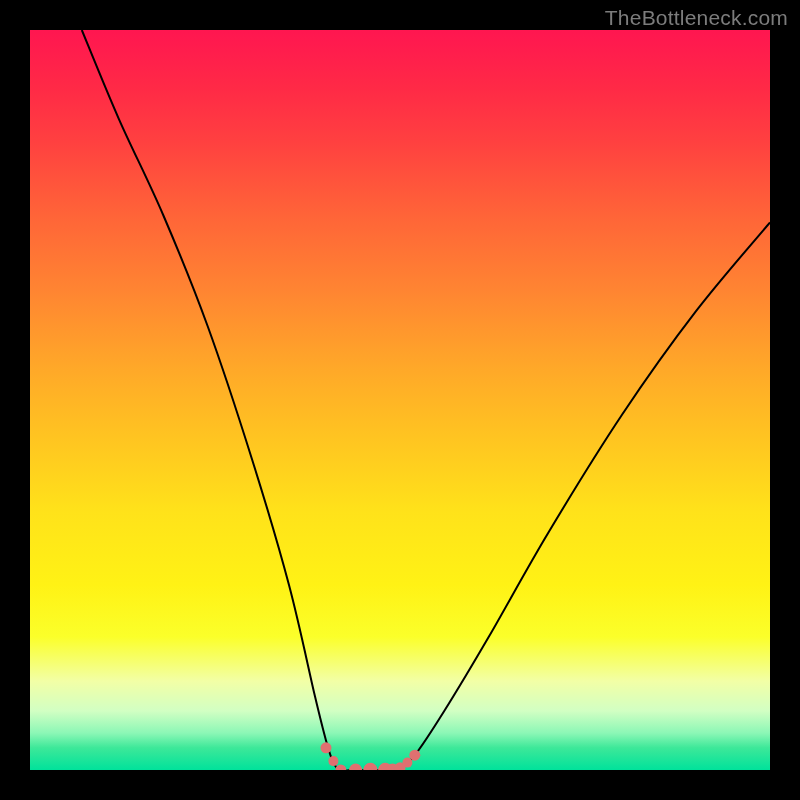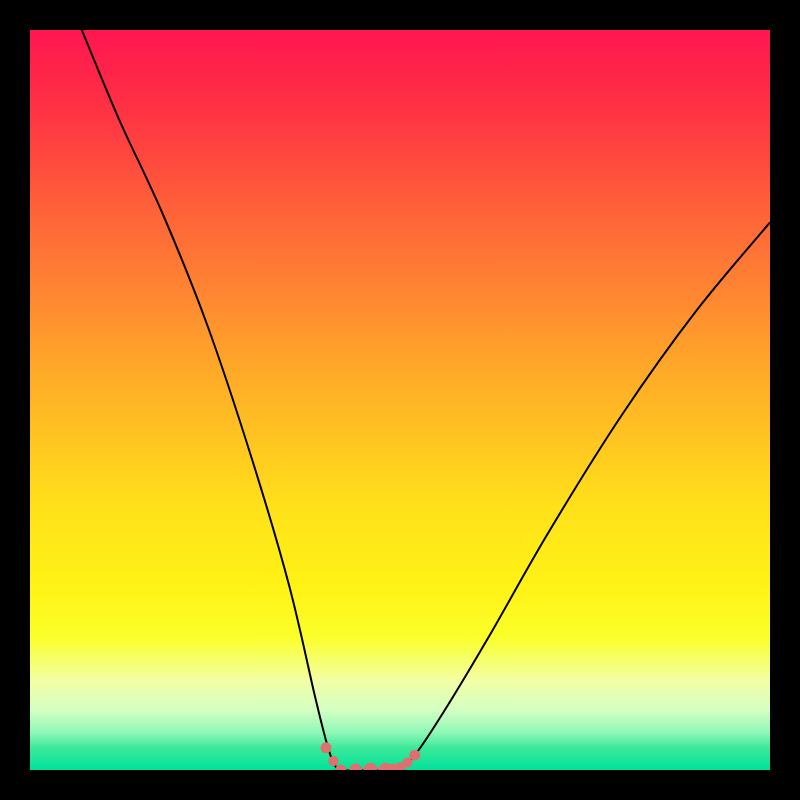--- a/index.html
+++ b/index.html
@@ -79,13 +79,14 @@
           <circle cx="325.6" cy="740" r="6.5" fill="#e07070"></circle>
           <circle cx="340.40000000000003" cy="740" r="7.2" fill="#e07070"></circle>
           <circle cx="355.2" cy="740" r="7.2" fill="#e07070"></circle>
           <circle cx="362.59999999999997" cy="740" r="6.5" fill="#e07070"></circle>
           <circle cx="370" cy="737.78" r="5.5" fill="#e07070"></circle>
           <circle cx="377.40000000000003" cy="732.6" r="5" fill="#e07070"></circle>
           <circle cx="384.8" cy="725.2" r="5.5" fill="#e07070"></circle>
         </g>
     </svg>
   </div>
+  <div class="watermark">TheBottleneck.com</div>
 </div>
 
 </body></html>

